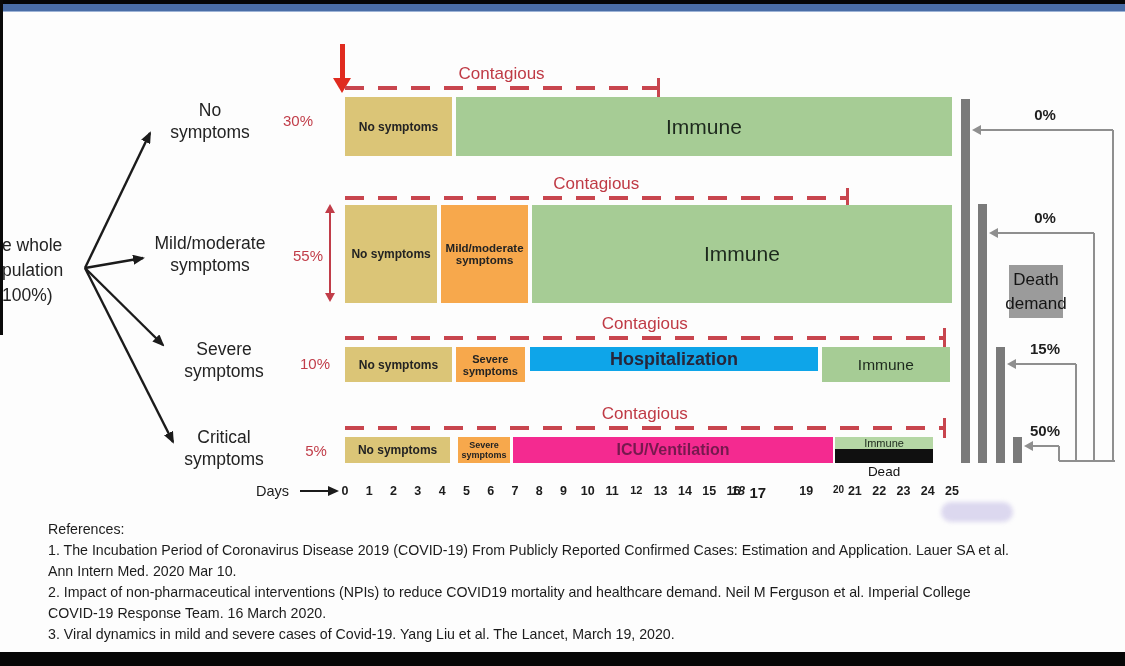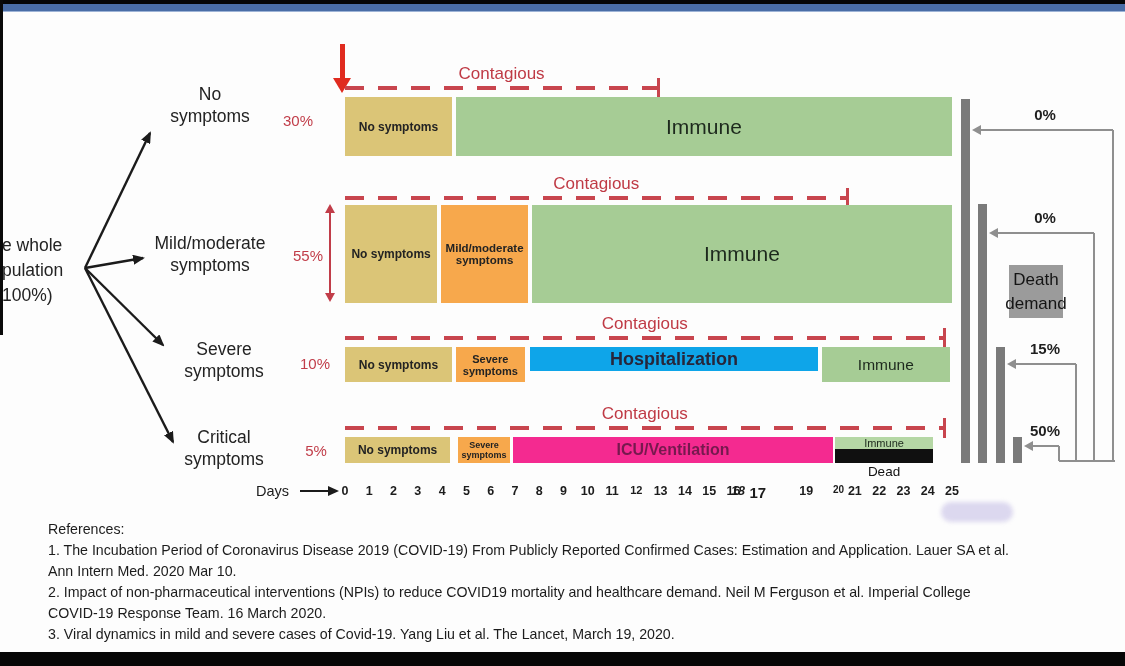--- a/index.html
+++ b/index.html
@@ -36,21 +36,21 @@
         <path d="M0,0 L12,5 L0,10 z" fill="#1b1b1b"></path>
       </marker>
     </defs>
     <line x1="25" y1="158" x2="90" y2="23" stroke="#1b1b1b" stroke-width="2.4" marker-end="url(#ah)"></line>
     <line x1="25" y1="158" x2="83" y2="148" stroke="#1b1b1b" stroke-width="2.4" marker-end="url(#ah)"></line>
     <line x1="25" y1="158" x2="103" y2="235" stroke="#1b1b1b" stroke-width="2.4" marker-end="url(#ah)"></line>
     <line x1="25" y1="158" x2="113" y2="332" stroke="#1b1b1b" stroke-width="2.4" marker-end="url(#ah)"></line>
   </svg>
 
   <div id="gen" class="abs" style="left:0;top:0;width:1125px;height:666px;">
-      <div class="abs pre" style="left: 120px; top: 84px; width: 180px; font-size: 17.5px; line-height: 21.5px; text-align: center;">No
+      <div class="abs pre" style="left: 120px; top: 100px; width: 180px; font-size: 17.5px; line-height: 21.5px; text-align: center;">No
 symptoms</div>
       <div class="abs pre" style="left: 268px; top: 112px; width: 60px; text-align: center; font-size: 15px; color: rgb(193, 61, 73);">30%</div>
       <div class="abs" style="left: 345px; top: 86px; width: 313.212px; height: 4px; background: repeating-linear-gradient(90deg, rgb(200, 69, 78) 0px, rgb(200, 69, 78) 19px, transparent 19px, transparent 33px);"></div>
       <div class="abs" style="left: 656.712px; top: 78px; width: 3px; height: 20px; background: rgb(200, 69, 78);"></div>
       <div class="abs pre" style="left: 441.606px; top: 64px; width: 120px; text-align: center; font-size: 17px; color: rgb(191, 58, 69);">Contagious</div>
       <div class="abs pre ctr seg" style="left: 345px; top: 97px; width: 106.832px; height: 59px; background: rgb(219, 197, 119); font-size: 12px; font-weight: bold; color: rgb(35, 35, 35);">No symptoms</div>
       <div class="abs pre ctr seg" style="left: 455.96px; top: 97px; width: 496.04px; height: 59px; background: rgb(166, 204, 149); font-size: 21px; font-weight: normal; color: rgb(29, 41, 29);">Immune</div>
       <div class="abs pre" style="left: 120px; top: 233px; width: 180px; font-size: 17.5px; line-height: 21.5px; text-align: center;">Mild/moderate
 symptoms</div>
       <div class="abs pre" style="left: 278px; top: 247px; width: 60px; text-align: center; font-size: 15px; color: rgb(193, 61, 73);">55%</div>

